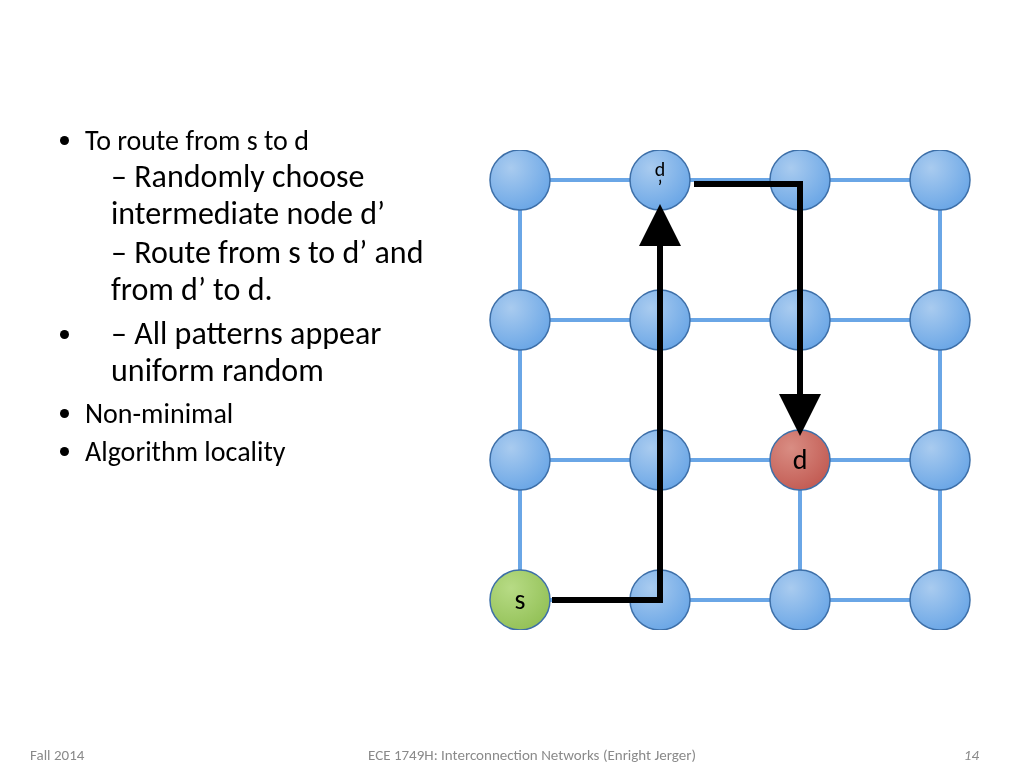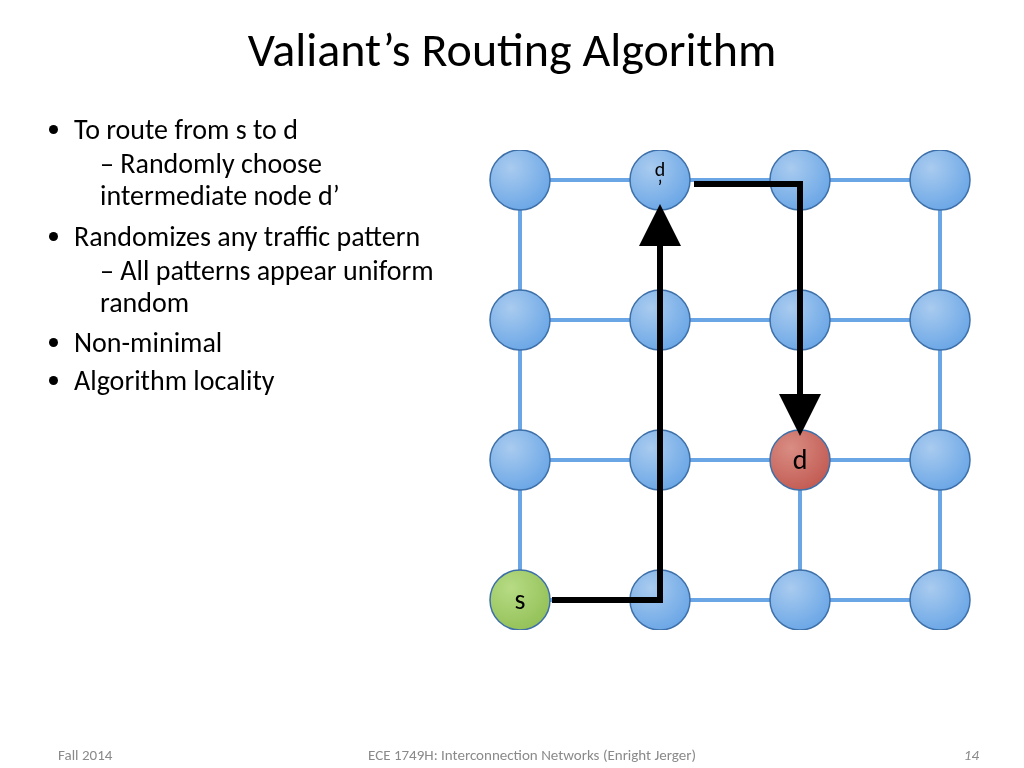--- a/index.html
+++ b/index.html
@@ -22,59 +22,58 @@
     font-size: 48px;
     font-weight: 400;
   }
   .body {
     position: absolute;
     top: 110px; left: 40px;
     width: 420px;
     font-size: 28px;
     line-height: 1.15;
   }
-  ul.lvl1 { list-style: disc; padding-left: 30px; margin: 4px; }
+  ul.lvl1 { list-style: disc; padding-left: 30px; margin: 15px; }
   ul.lvl1 > li { margin-bottom: 6px; }
-  ul.lvl2 { list-style: none; padding-left: 26px; margin: 2px 0 8px 0; font-size: 28px; }
+  ul.lvl2 { list-style: none; padding-left: 26px; margin: 2px 0 8px 0; font-size: 32px; }
   ul.lvl2 > li::before { content: "–  "; }
   ul.lvl2 > li { margin-bottom: 2px; }
 
   .footer {
     position: absolute;
     bottom: 22px; left: 0; width: 1024px;
     font-size: 15px;
     color: #8a8a8a;
   }
-  .footer .left  { position: absolute; left: 58px; }
+  .footer .left  { position: absolute; left: 30px; }
   .footer .center{ position: absolute; left: 0; width: 1024px; text-align: center; padding-left: 40px; }
   .footer .right { position: absolute; right: 45px; font-style: italic; }
 
   .diagram {
     position: absolute;
     top: 150px; left: 480px;
     width: 510px; height: 480px;
   }
 </style>
 </head>
 <body>
 
 <div class="slide">
 
-  <div class="title">Valiant’s Routing Algorithm</div>
 
   <div class="body">
     <ul class="lvl1">
       <li>
         <span>To route from s to d</span>
         <ul class="lvl2">
           <li><span>Randomly choose intermediate node d’</span></li>
+          <li><span>Route from s to d’ and from d’ to d.</span></li>
         </ul>
       </li>
       <li>
-        <span>Randomizes any traffic pattern</span>
         <ul class="lvl2">
           <li><span>All patterns appear uniform random</span></li>
         </ul>
       </li>
       <li><span>Non-minimal</span></li>
       <li><span>Algorithm locality</span></li>
     </ul>
   </div>
 
   <div class="diagram">

